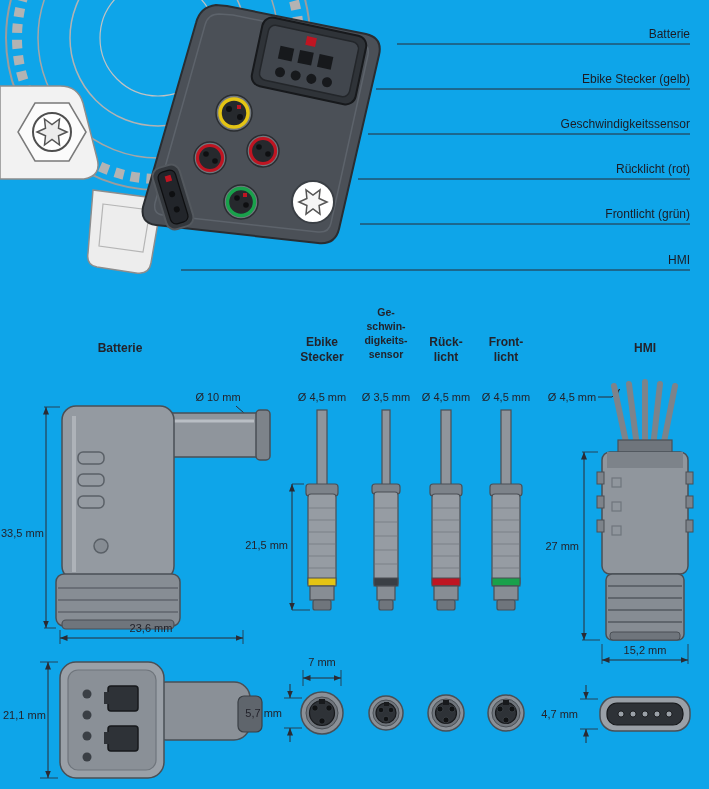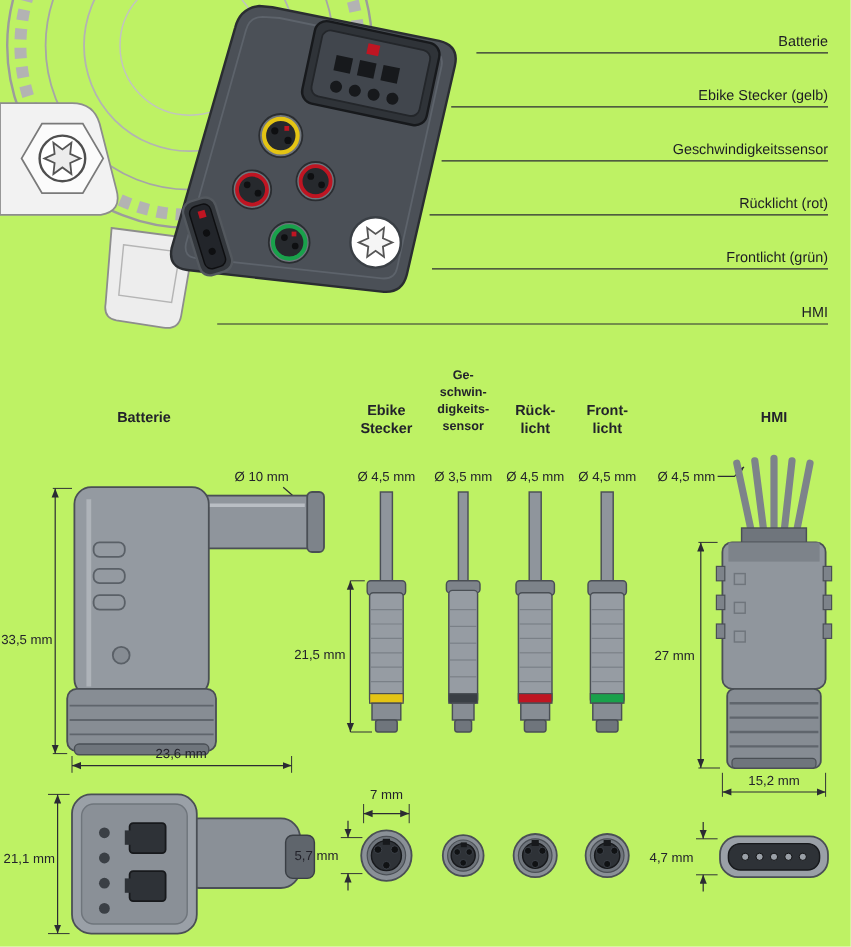--- a/index.html
+++ b/index.html
@@ -1,16 +1,16 @@
 <!DOCTYPE html>
 <html><head>
 <meta charset="utf-8">
 <style>
   html,body{margin:0;padding:0;background:#ffffff;}
-  .canvas{position:relative;width:709px;height:789px;background:#bef264;overflow:hidden;
+  .canvas{position:relative;width:709px;height:789px;background:#0ea5e9;overflow:hidden;
           font-family:"Liberation Sans",sans-serif;}
   svg{display:block;}
   .callout{font:12px "Liberation Sans",sans-serif;fill:#1c1c24;}
   .hdr{font:700 12px "Liberation Sans",sans-serif;fill:#23232b;}
   .hdr-sm{font:700 10.5px "Liberation Sans",sans-serif;fill:#23232b;}
   .dim{font:11px "Liberation Sans",sans-serif;fill:#23232b;}
   .cline{stroke:#2b2b33;stroke-width:1;}
   .dline{stroke:#2b2b33;stroke-width:1;fill:none;}
   .ext{stroke:#2b2b33;stroke-width:0.8;}
 </style>

